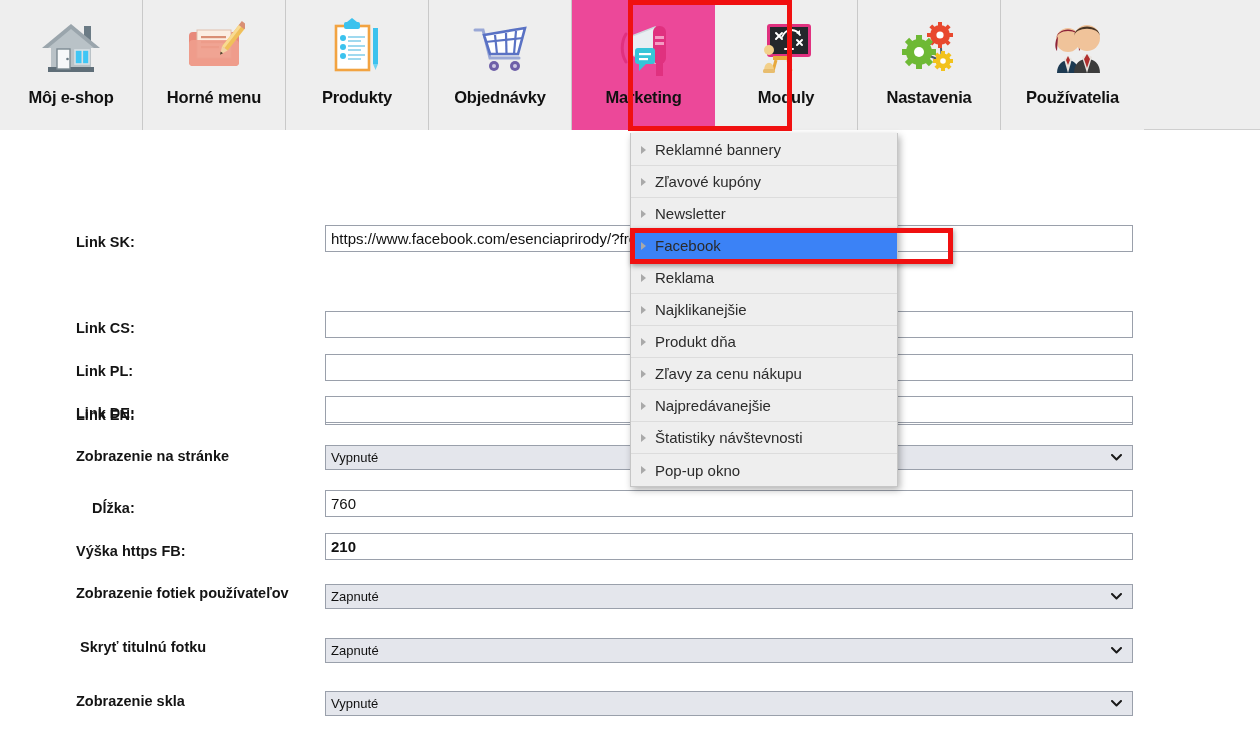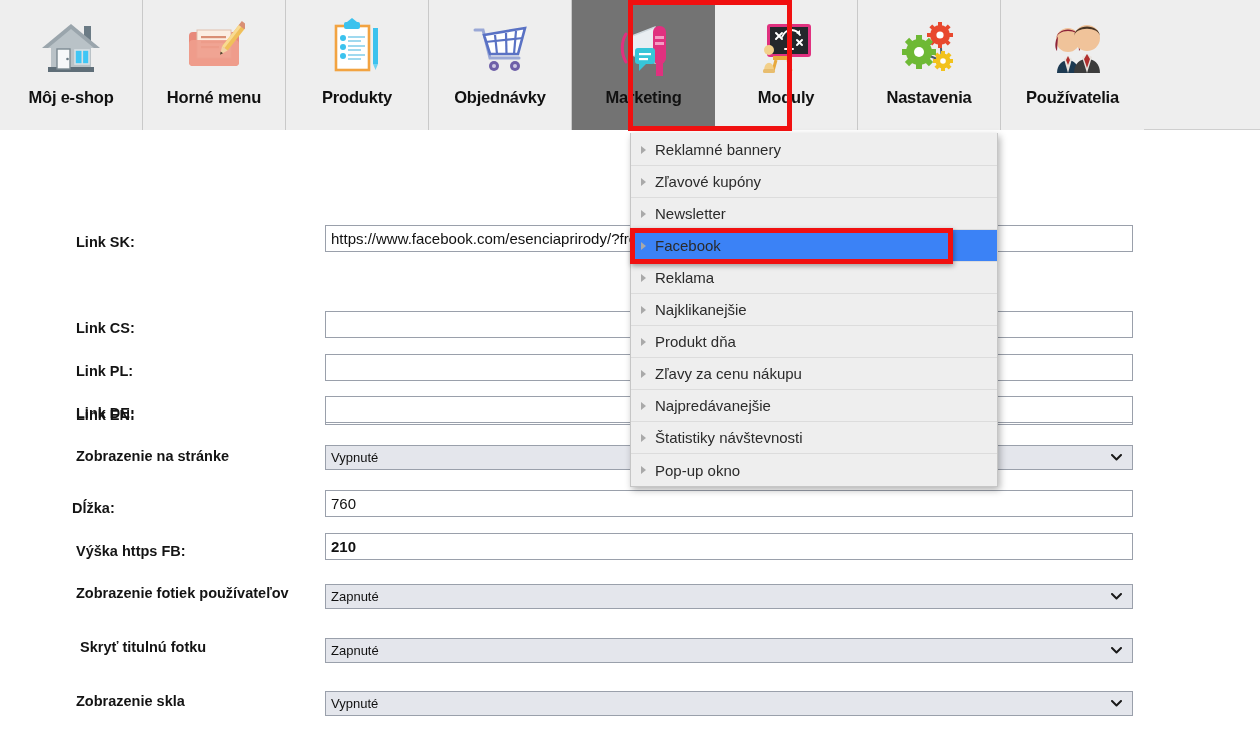--- a/index.html
+++ b/index.html
@@ -23,21 +23,21 @@
     position: relative;
     width: 143px; height: 130px;
     display: flex; flex-direction: column;
     align-items: center; justify-content: flex-start;
     padding-top: 14px;
     border-right: 1px solid #c9c9c9;
     background: #eeeeee;
   }
   .navitem:last-child { border-right: none; }
   .navitem.active {
-    background: #737373;
+    background: #ec4899;
     border-right: none;
   }
   .navicon {
     width: 72px; height: 68px;
     display: flex; align-items: center; justify-content: center;
   }
   .navlabel {
     font-size: 16.5px;
     font-weight: bold;
     color: #111111;
@@ -52,21 +52,21 @@
     width: 164px; height: 131px;
     border: 5px solid #f01010;
     z-index: 40;
     pointer-events: none;
   }
 
   
   #dropdown {
     position: absolute;
     left: 630px; top: 133px;
-    width: 368px;
+    width: 268px;
     background: #eeeeee;
     border-left: 1px solid #c6c6c6;
     border-right: 1px solid #c6c6c6;
     border-bottom: 1px solid #c6c6c6;
     box-shadow: 2px 3px 7px rgba(0,0,0,0.30);
     z-index: 30;
     padding-top: 1px;
   }
   .menuitem {
     height: 32px;
@@ -375,21 +375,21 @@
   <div class="lbl" style="left:76px; top:318px;">Zobrazenie na stránke</div>
   <div class="sel" style="top:315px;">
     <span>Vypnuté</span>
     <span class="chev">
       <svg width="11" height="7" viewBox="0 0 11 7">
           <path d="M1 1 L5.5 5.5 L10 1" fill="none" stroke="#1a1a1a" stroke-width="2" stroke-linecap="round" stroke-linejoin="round"></path>
         </svg>
     </span>
   </div>
 
-  <div class="lbl" style="left:72px; top:370px;">Dĺžka:</div>
+  <div class="lbl" style="left:92px; top:370px;">Dĺžka:</div>
   <input class="txt" style="top: 360px;" value="760">
 
   <div class="lbl" style="left:76px; top:413px;">Výška https FB:</div>
   <input class="txt" style="top: 403px; font-weight: bold;" value="210">
 
   <div class="lbl" style="left:76px; top:455px;">Zobrazenie fotiek používateľov</div>
   <div class="sel" style="top:454px;">
     <span>Zapnuté</span>
     <span class="chev">
       <svg width="11" height="7" viewBox="0 0 11 7">

